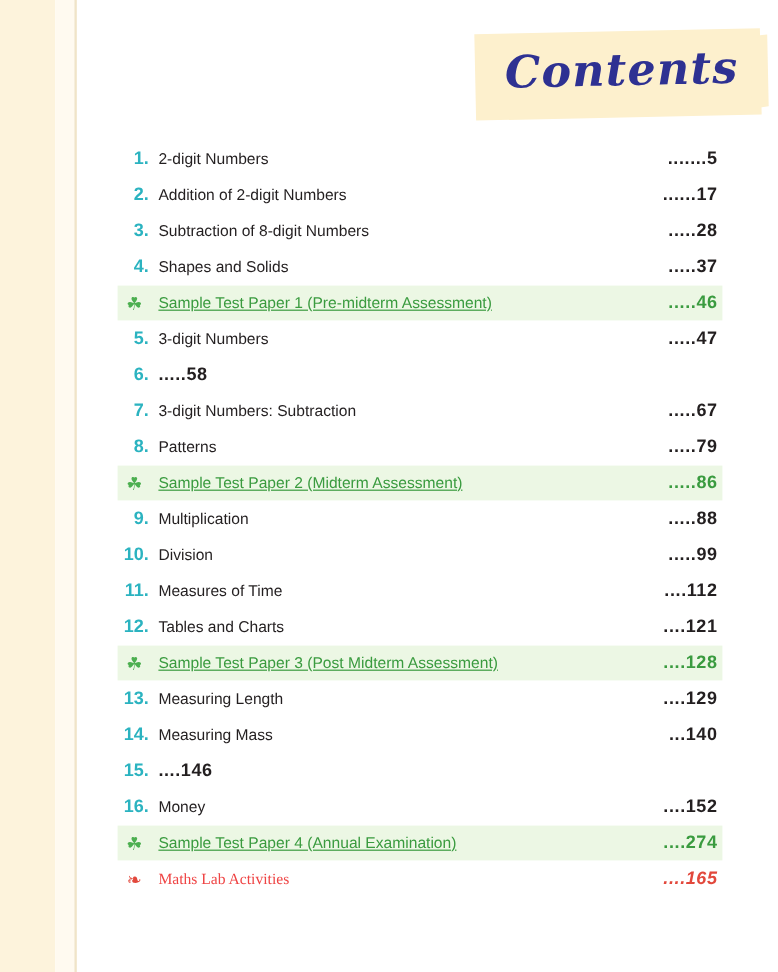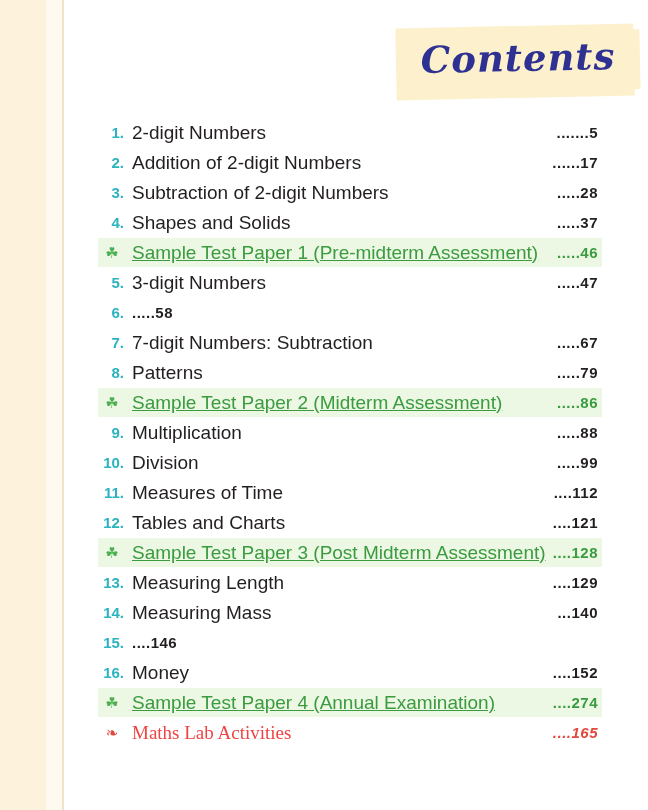--- a/index.html
+++ b/index.html
@@ -114,21 +114,21 @@
     flex: 0 0 34px;
     text-align: center;
     font-size: 15px;
     color: #4caf50;
     padding-right: 6px;
     box-sizing: border-box;
   }
   .marker.red { color: #e2483c; }
   .title {
     flex: 1 1 auto;
-    font-size: 19px;
+    font-size: 13px;
     color: #231f20;
     white-space: nowrap;
   }
   .toc-row.special .title { color: #3a9b3f; text-decoration: underline; }
   .toc-row.lab .title { color: #ef4444; font-family: Liberation Serif, serif; }
   .page-no {
     flex: 0 0 auto;
     font-size: 15px;
     font-weight: 700;
     color: #231f20;
@@ -162,21 +162,21 @@
         <span class="title">2-digit Numbers</span>
         <span class="page-no"><span class="dots">.......</span><span>5</span></span>
       </div>
       <div class="toc-row chapter">
         <span class="num">2.</span>
         <span class="title">Addition of 2-digit Numbers</span>
         <span class="page-no"><span class="dots">......</span><span>17</span></span>
       </div>
       <div class="toc-row chapter">
         <span class="num">3.</span>
-        <span class="title">Subtraction of 2-digit Numbers</span>
+        <span class="title">Subtraction of 8-digit Numbers</span>
         <span class="page-no"><span class="dots">.....</span><span>28</span></span>
       </div>
       <div class="toc-row chapter">
         <span class="num">4.</span>
         <span class="title">Shapes and Solids</span>
         <span class="page-no"><span class="dots">.....</span><span>37</span></span>
       </div>
       <div class="toc-row special">
         <span class="marker">☘</span>
         <span class="title">Sample Test Paper 1 (Pre-midterm Assessment)</span>
@@ -186,21 +186,21 @@
         <span class="num">5.</span>
         <span class="title">3-digit Numbers</span>
         <span class="page-no"><span class="dots">.....</span><span>47</span></span>
       </div>
       <div class="toc-row chapter">
         <span class="num">6.</span>
         <span class="page-no"><span class="dots">.....</span><span>58</span></span>
       </div>
       <div class="toc-row chapter">
         <span class="num">7.</span>
-        <span class="title">7-digit Numbers: Subtraction</span>
+        <span class="title">3-digit Numbers: Subtraction</span>
         <span class="page-no"><span class="dots">.....</span><span>67</span></span>
       </div>
       <div class="toc-row chapter">
         <span class="num">8.</span>
         <span class="title">Patterns</span>
         <span class="page-no"><span class="dots">.....</span><span>79</span></span>
       </div>
       <div class="toc-row special">
         <span class="marker">☘</span>
         <span class="title">Sample Test Paper 2 (Midterm Assessment)</span>

